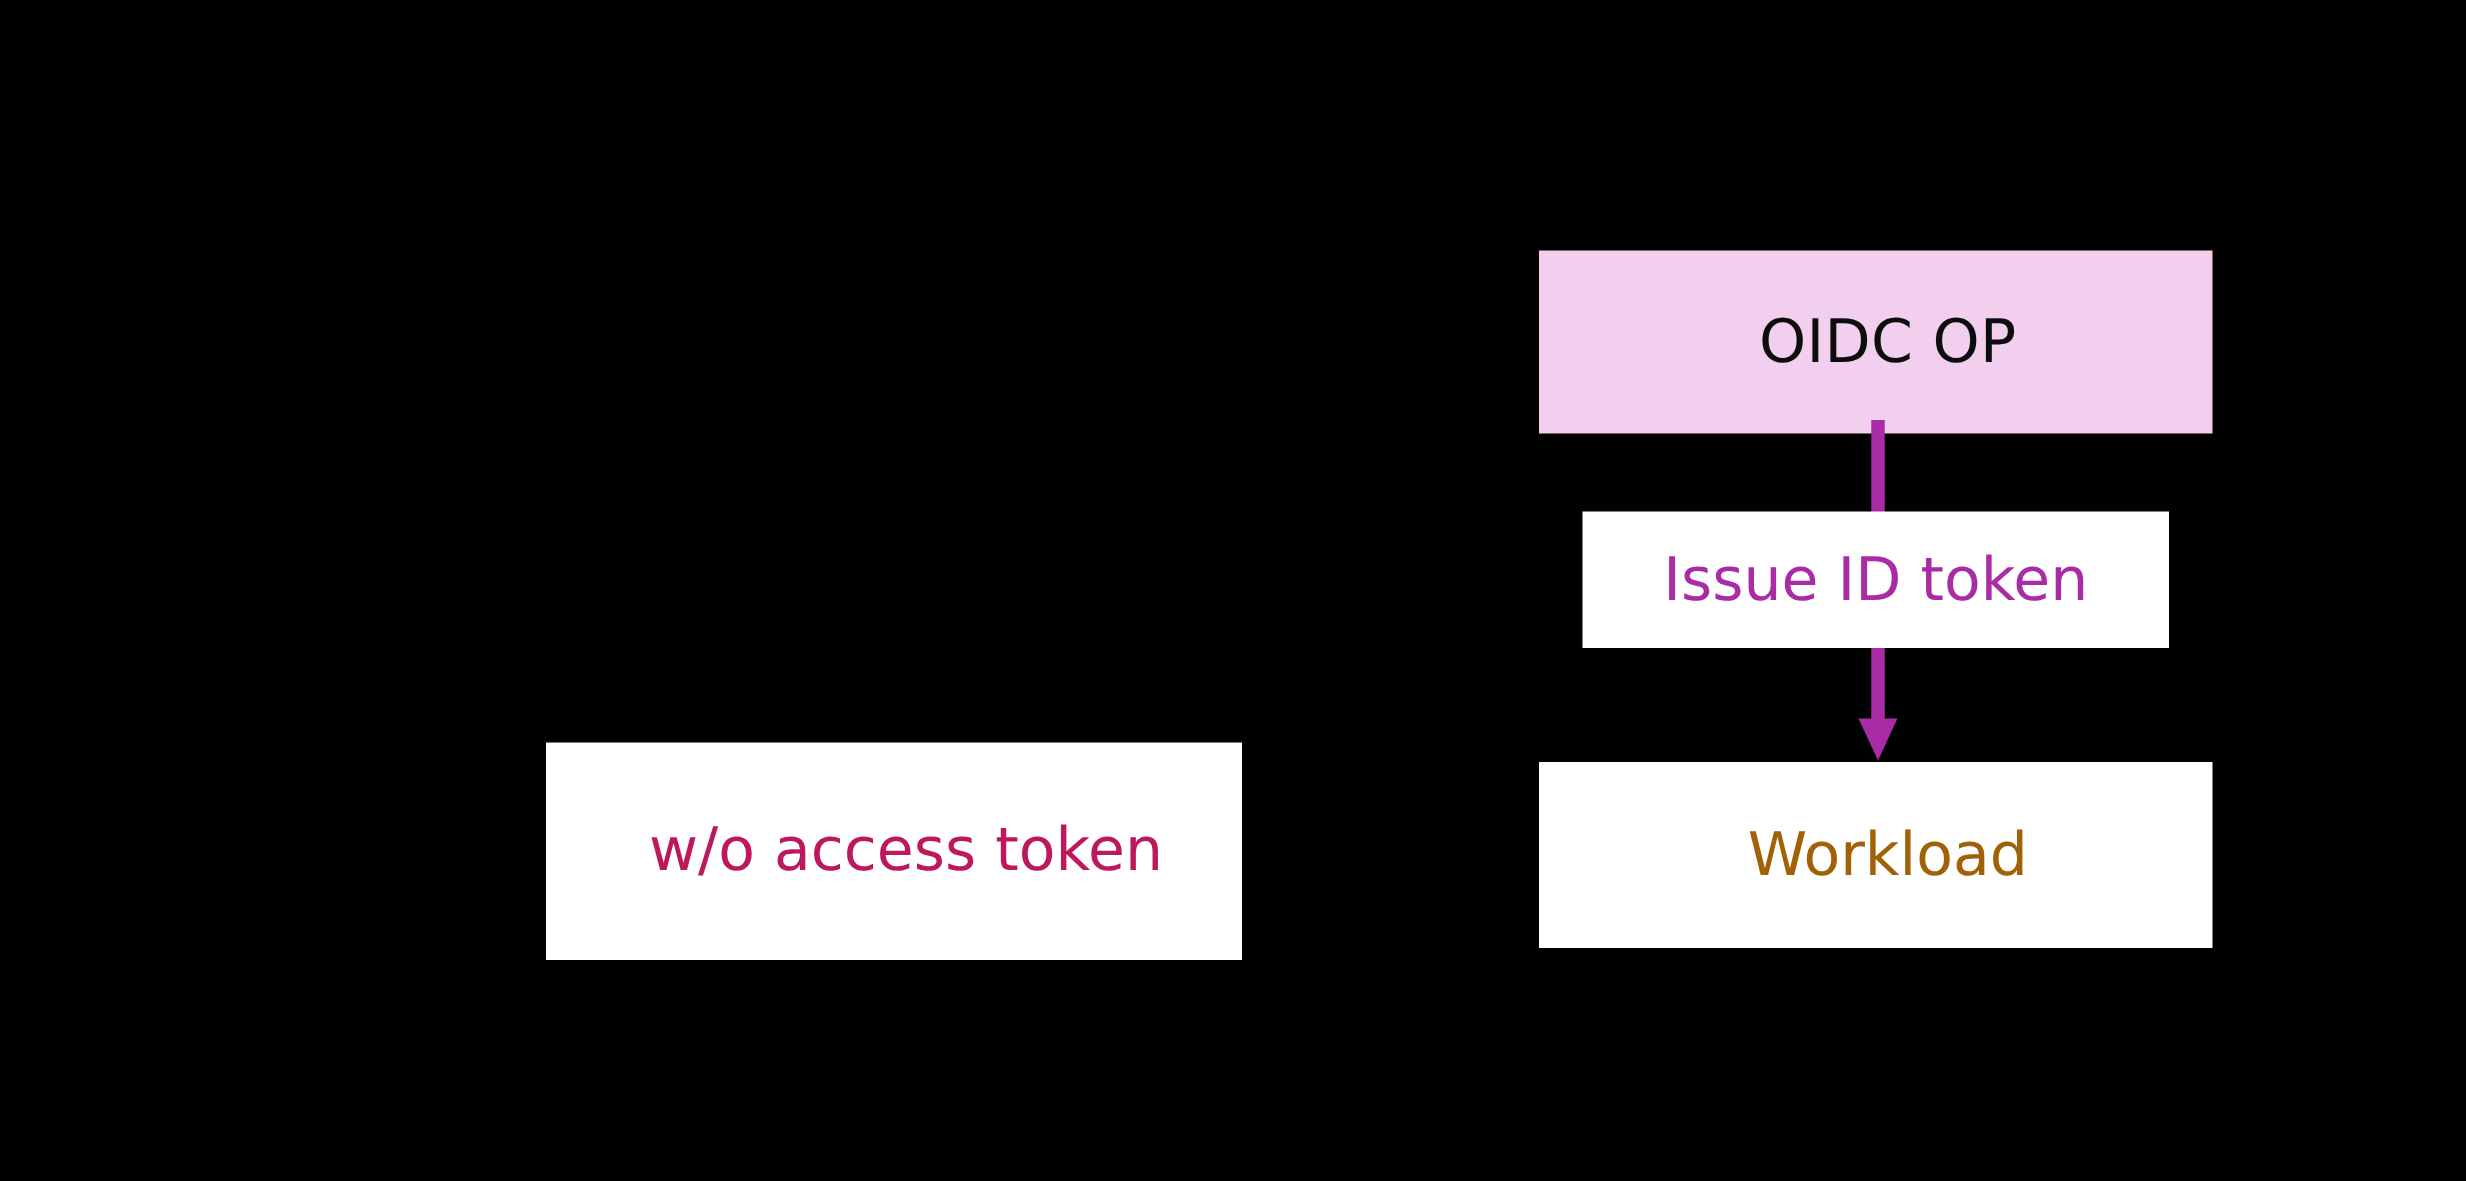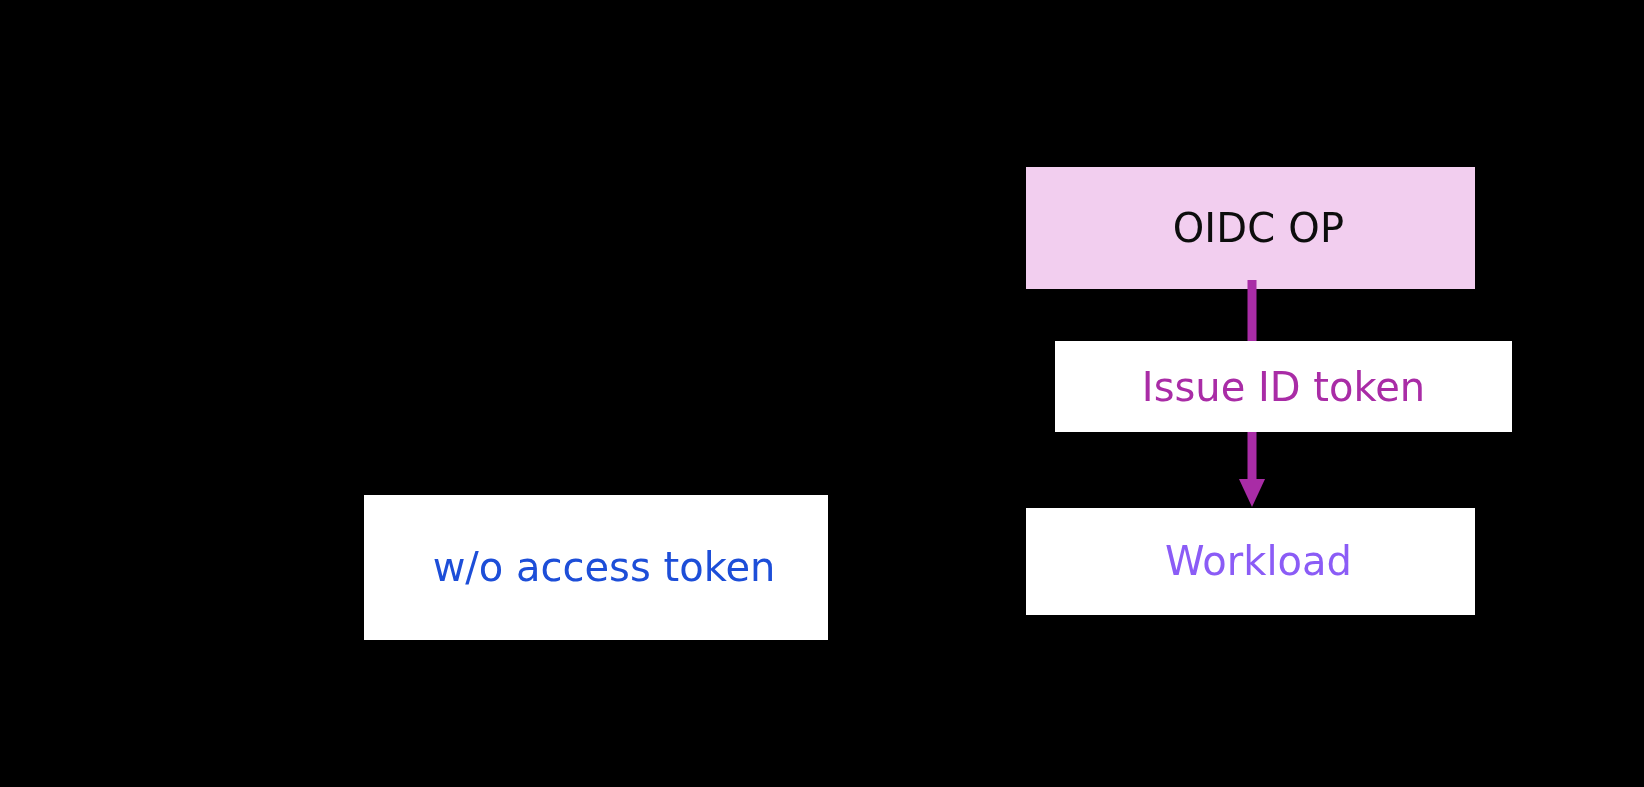--- a/index.html
+++ b/index.html
@@ -37,46 +37,46 @@
     background: #f2ceef;
     color: #0d0d0d;
     font-size: 40px;
     font-weight: 400;
     letter-spacing: 0.2px;
   }
   .node-workload {
     left: 1026px;
     top: 508px;
     width: 449px;
-    height: 107px;
+    height: 124px;
     background: #ffffff;
-    color: #8b5cf6;
+    color: #a16207;
     font-size: 40px;
     font-weight: 400;
     justify-content: flex-end;
   }
   .node-noaccess {
     left: 364px;
     top: 495px;
     width: 464px;
     height: 145px;
     background: #ffffff;
-    color: #1d4ed8;
+    color: #be185d;
     font-size: 40px;
     font-weight: 400;
   }
   .node-label {
     display: block;
     width: 100%;
   }
   .edge-label {
     position: absolute;
     left: 1055px;
     top: 341px;
-    width: 457px;
+    width: 391px;
     height: 91px;
     background: #ffffff;
     color: #a92ca6;
     font-size: 40px;
     display: flex;
     align-items: center;
     justify-content: center;
     box-sizing: border-box;
     white-space: pre;
   }

